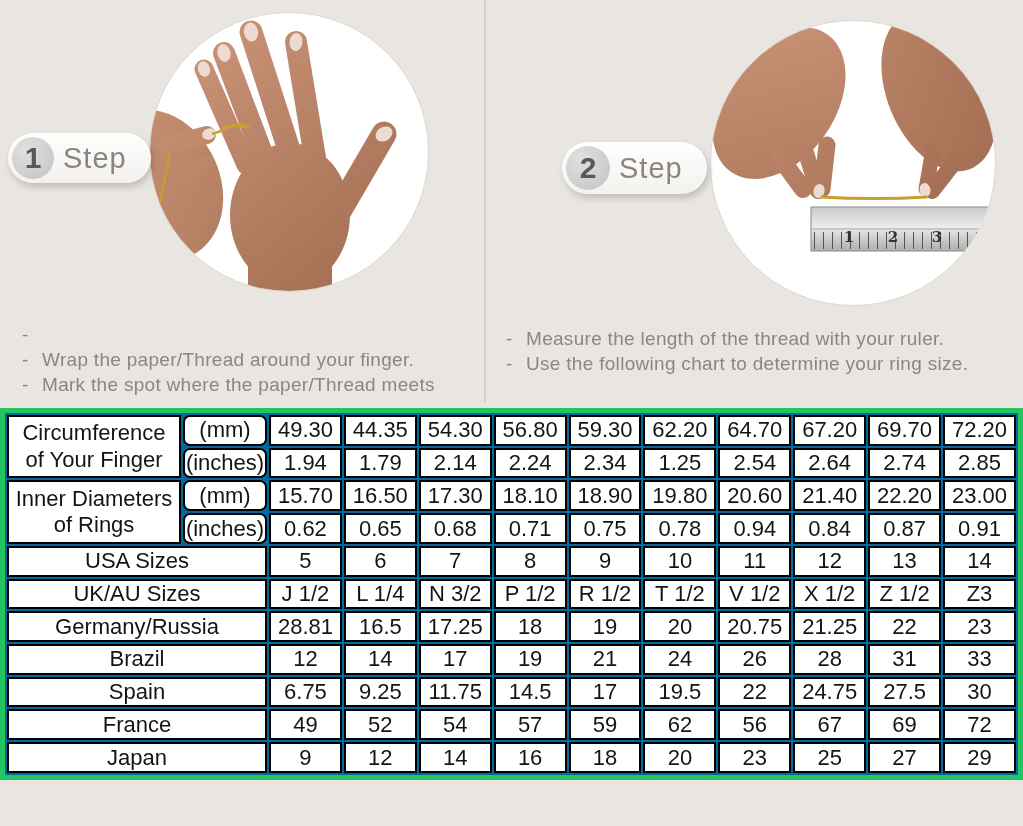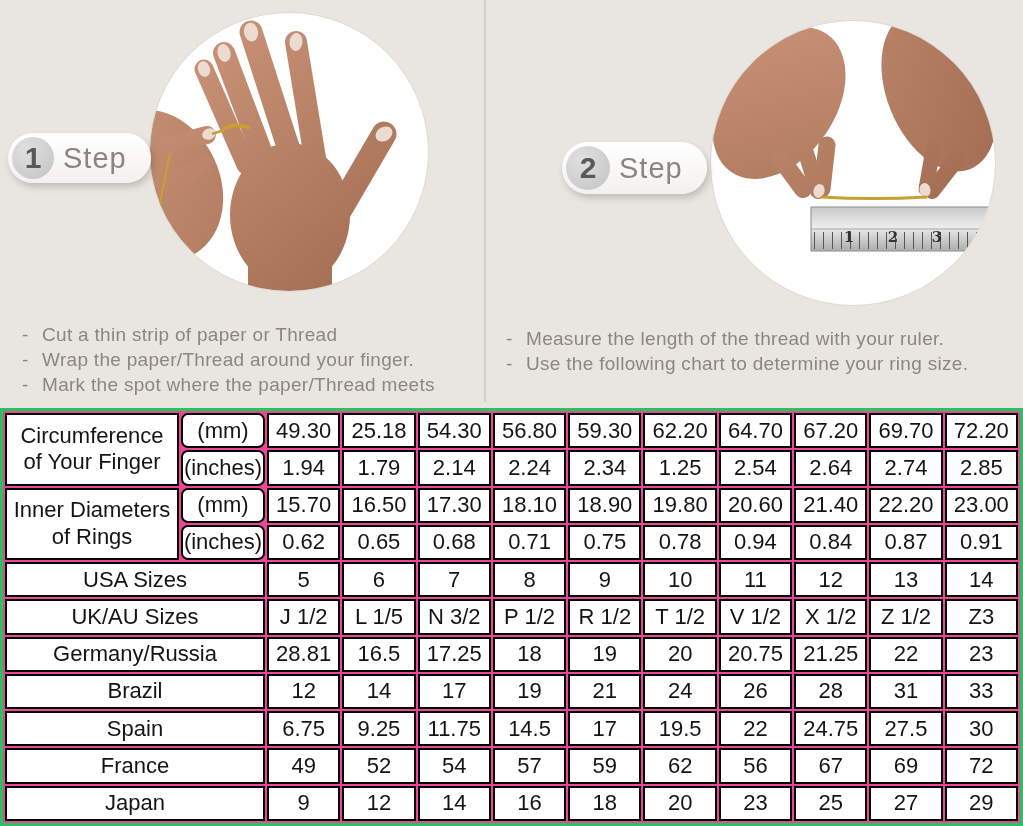--- a/index.html
+++ b/index.html
@@ -36,24 +36,24 @@
 
   .instructions { position:absolute; display:flex; flex-direction:column; }
   .instr-1 { left:22px; top:322px; }
   .instr-2 { left:506px; top:326px; }
   .instr-line { display:flex; font-size:19px; line-height:25px;
                 color:#8b8680; letter-spacing:0.3px; white-space:nowrap; }
   .instr-line .dash { width:20px; flex:0 0 20px; }
 
   
   table.size-table { position:absolute; top:408px; left:0;
-                     width:1023px; height:418px;
+                     width:1023px; height:372px;
                      border-collapse:separate; border-spacing:2px;
-                     table-layout:fixed; background:#ec4899;
-                     border:3px solid #22c55e; }
+                     table-layout:fixed; background:#0369a1;
+                     border:5px solid #22c55e; }
   table.size-table td { border:2px solid #000; background:#ffffff;
                         text-align:center; font-size:22px; color:#141414;
                         padding:0; white-space:nowrap; overflow:hidden; }
   td.shaded { background:#d8d8d8; }
   td.unit   { text-align:left; padding-left:5px; font-size:20px;border-radius:7px; }
   td.group-label { font-size:20px; line-height:1.2; }
   td.country-label { text-align:left; padding-left:8px; font-size:21px; }
 </style>
 </head>
 <body>
@@ -159,21 +159,20 @@
       <span class="step-label">Step</span>
     </div>
     <div class="step-badge badge-2">
       <span class="step-num">2</span>
       <span class="step-label">Step</span>
     </div>
 
     <div class="instructions instr-1">
       <div class="instr-line">
         <span class="dash">-</span>
-        <span>Cut a thin strip of paper or Thread</span>
       </div>
       <div class="instr-line">
         <span class="dash">-</span>
         <span>Wrap the paper/Thread around your finger.</span>
       </div>
       <div class="instr-line">
         <span class="dash">-</span>
         <span>Mark the spot where the paper/Thread meets</span>
       </div>
     </div>
@@ -205,21 +204,21 @@
         <col>
     </colgroup>
     <tbody id="size-table-body">
         <tr>
           <td class="group-label" rowspan="2">
             <div>Circumference</div>
             <div>of Your Finger</div>
           </td>
           <td class="unit">(mm)</td>
           <td class="val shaded">49.30</td>
-          <td class="val shaded">25.18</td>
+          <td class="val shaded">44.35</td>
           <td class="val shaded">54.30</td>
           <td class="val shaded">56.80</td>
           <td class="val shaded">59.30</td>
           <td class="val shaded">62.20</td>
           <td class="val shaded">64.70</td>
           <td class="val shaded">67.20</td>
           <td class="val shaded">69.70</td>
           <td class="val shaded">72.20</td>
         </tr>
         <tr>
@@ -274,21 +273,21 @@
           <td class="val shaded">9</td>
           <td class="val shaded">10</td>
           <td class="val shaded">11</td>
           <td class="val shaded">12</td>
           <td class="val shaded">13</td>
           <td class="val shaded">14</td>
         </tr>
         <tr>
           <td class="country-label" colspan="2">UK/AU Sizes</td>
           <td class="val">J 1/2</td>
-          <td class="val">L 1/5</td>
+          <td class="val">L 1/4</td>
           <td class="val">N 3/2</td>
           <td class="val">P 1/2</td>
           <td class="val">R 1/2</td>
           <td class="val">T 1/2</td>
           <td class="val">V 1/2</td>
           <td class="val">X 1/2</td>
           <td class="val">Z 1/2</td>
           <td class="val">Z3</td>
         </tr>
         <tr>

